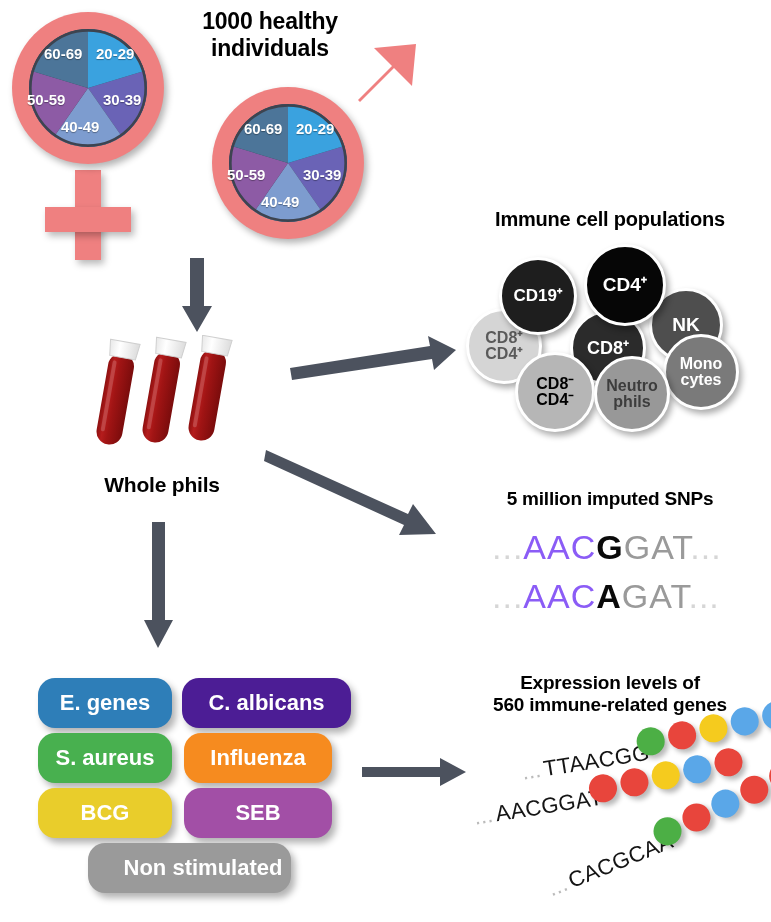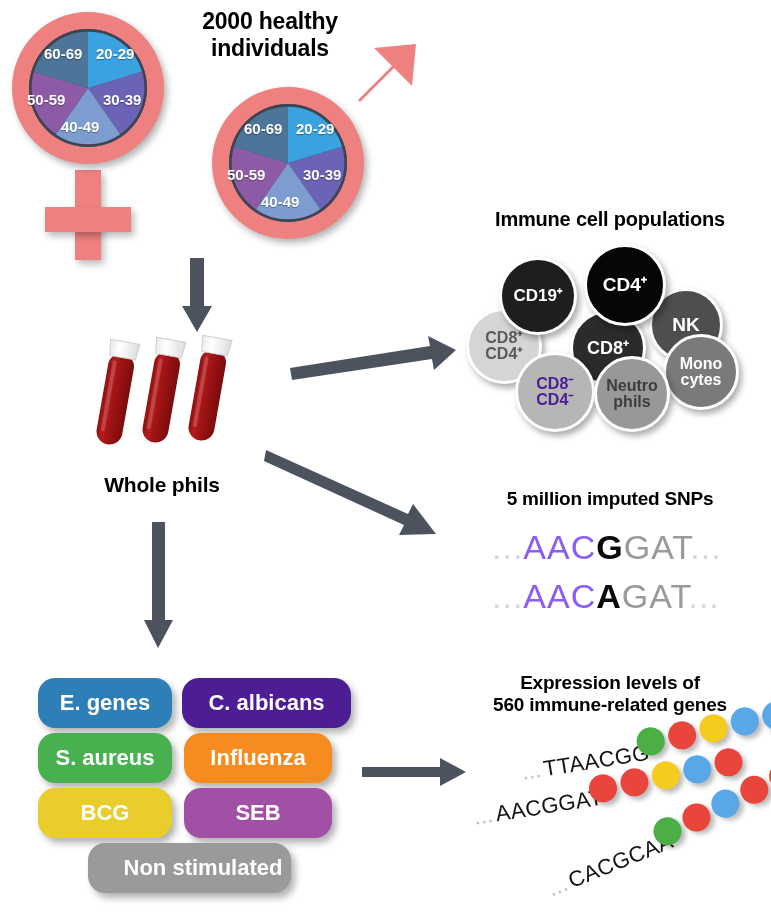--- a/index.html
+++ b/index.html
@@ -137,21 +137,21 @@
     position: absolute;
     border-radius: 50%;
     box-shadow: 3px 4px 5px rgba(0,0,0,0.28);
   }
 </style>
 </head>
 <body>
 
 <div id="figure">
 
-  <div class="heading abs" id="title-individuals">2000 healthy
+  <div class="heading abs" id="title-individuals">1000 healthy
 individuals</div>
 
   <div class="gender-wrap">
     <div class="sym-bar" style="left:75px; top:170px; width:26px; height:90px;"></div>
     <div class="sym-bar" style="left:45px; top:207px; width:86px; height:25px;"></div>
     <div class="pie-ring" style="left:12px; top:12px; width:152px; height:152px;"></div>
     <div class="pie-disc" style="left:29px; top:29px; width:118px; height:118px;">
       <svg class="pie-svg" width="118" height="118" viewBox="0 0 100 100">
 
         <path d="M50,50 L97.55,35.55 A50,50 0 0,1 79.39,92.25 Z" fill="#6a63b6"></path>
@@ -247,21 +247,21 @@
 
   <div class="heading abs" id="title-immune">Immune cell populations</div>
 
   <div class="abs" style="left:0; top:0; width:771px; height:922px;">
     <div class="cell" style="left:466px; top:308px; width:76px; height:76px; background:#d5d5d5; color:#5a5a5a; font-size:16px; z-index:1;">CD8⁺
 CD4⁺</div>
     <div class="cell" style="left:499px; top:257px; width:78px; height:78px; background:#1e1e1e; color:#ffffff; font-size:17px; z-index:3;">CD19⁺</div>
     <div class="cell" style="left:649px; top:288px; width:74px; height:74px; background:#4e4e4e; color:#ffffff; font-size:19px; z-index:2;">NK</div>
     <div class="cell" style="left:584px; top:244px; width:82px; height:82px; background:#060606; color:#ffffff; font-size:19px; z-index:5;">CD4⁺</div>
     <div class="cell" style="left:570px; top:310px; width:76px; height:76px; background:#2b2b2b; color:#ffffff; font-size:18px; z-index:4;">CD8⁺</div>
-    <div class="cell" style="left:515px; top:352px; width:80px; height:80px; background:#b6b6b6; color:#4c1d95; font-size:16px; z-index:4;text-align:center;">CD8⁻
+    <div class="cell" style="left:515px; top:352px; width:80px; height:80px; background:#b6b6b6; color:#000000; font-size:16px; z-index:4;text-align:center;">CD8⁻
 CD4⁻</div>
     <div class="cell" style="left:663px; top:334px; width:76px; height:76px; background:#7a7a7a; color:#ffffff; font-size:16px; z-index:5;">Mono
 cytes</div>
     <div class="cell" style="left:594px; top:356px; width:76px; height:76px; background:#989898; color:#3d3d3d; font-size:16px; z-index:6;">Neutro
 phils</div>
   </div>
 
   <div class="heading abs" id="title-snps">5 million imputed SNPs</div>
 
   <div class="snp-row" style="left:492px; top:528px;">

